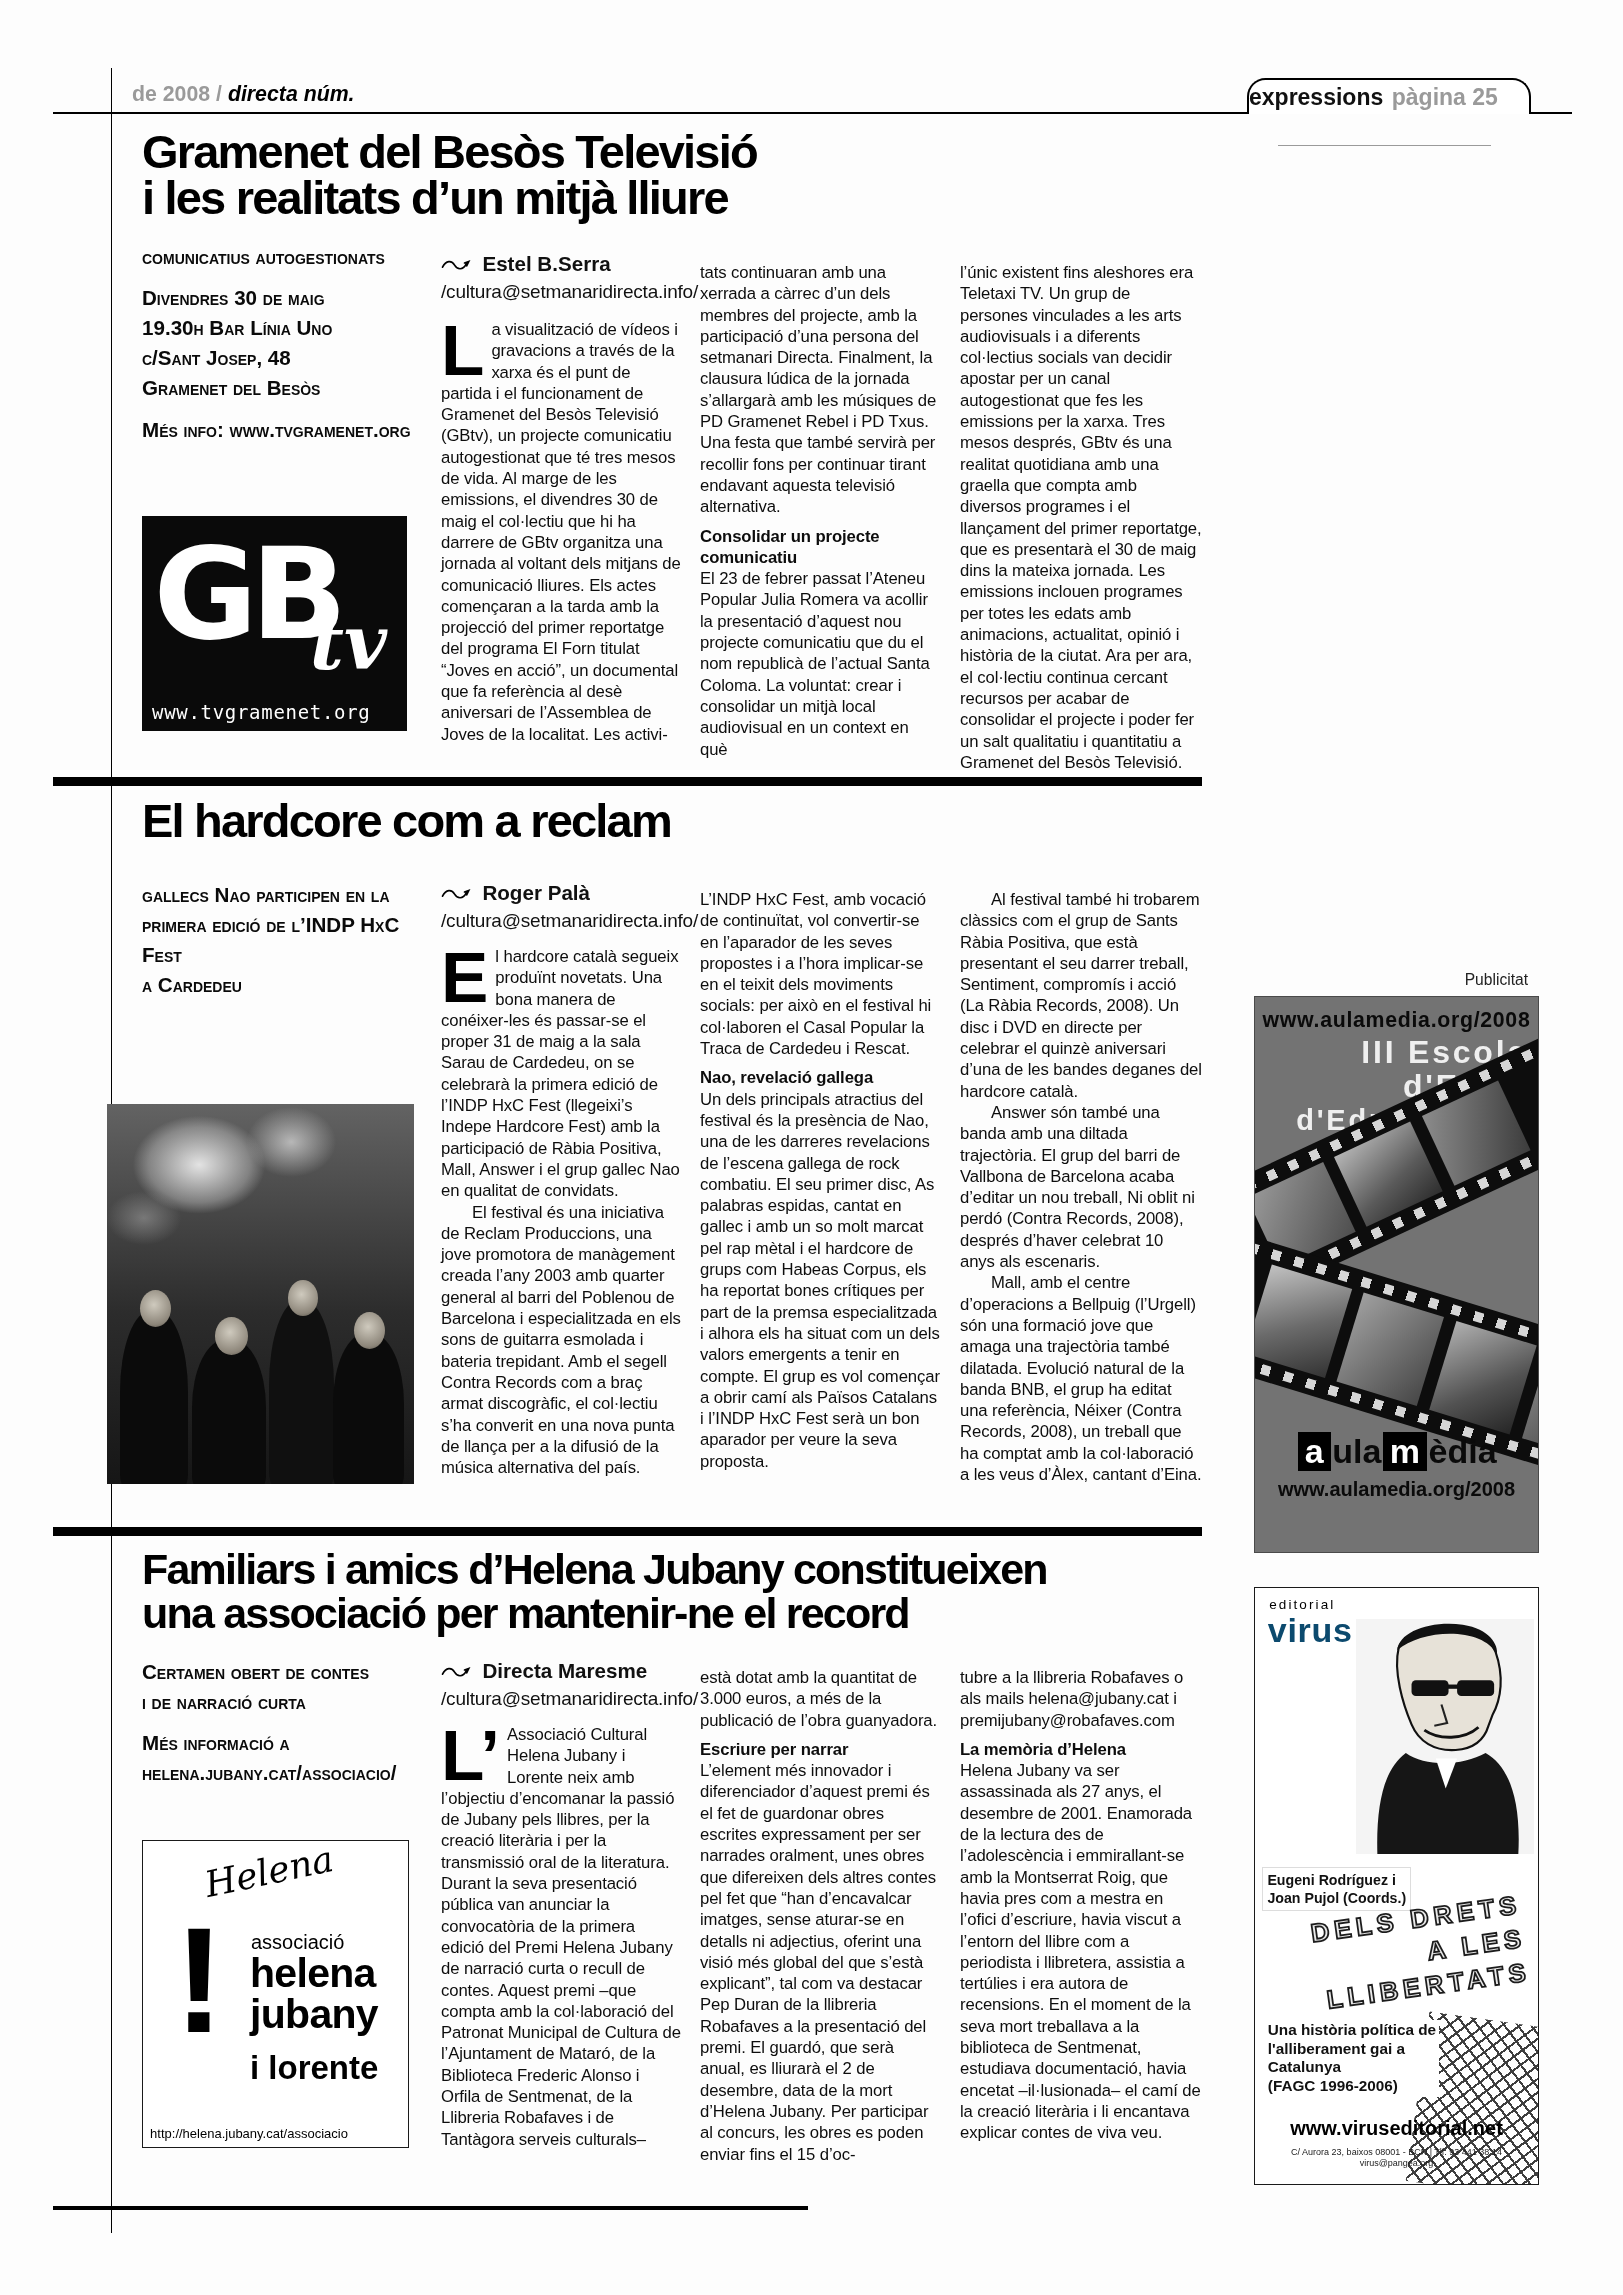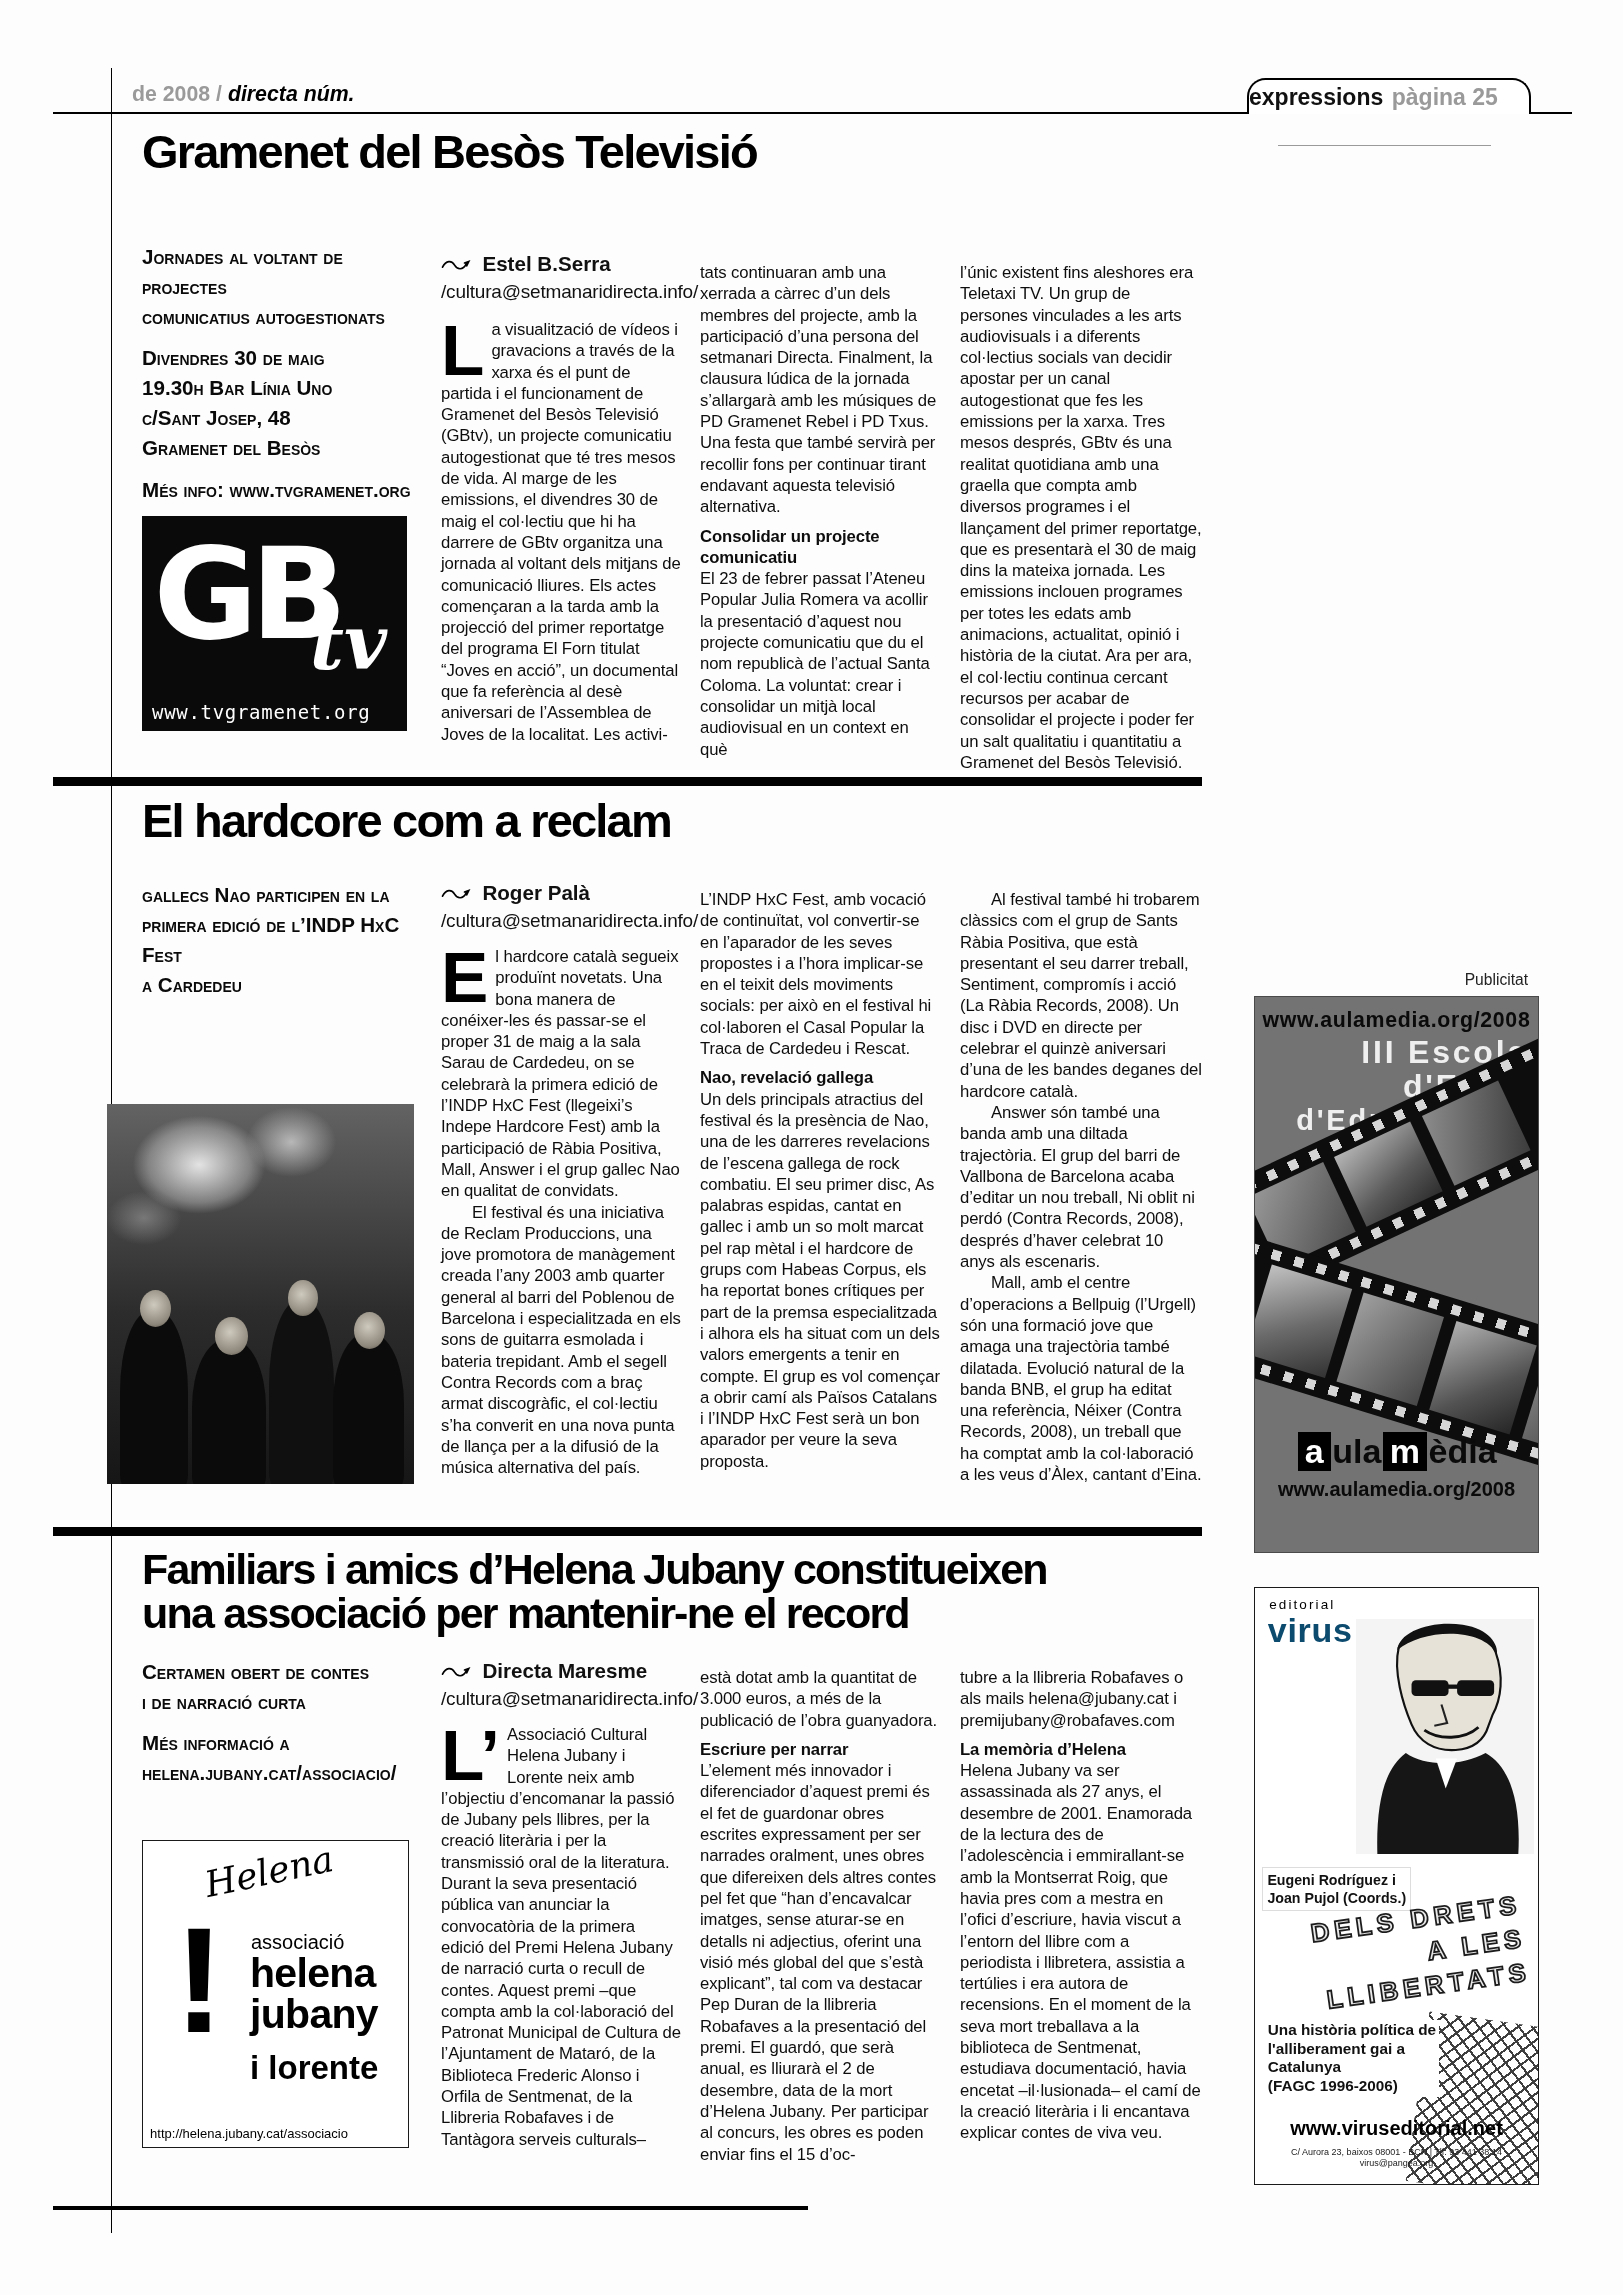--- a/index.html
+++ b/index.html
@@ -99,24 +99,24 @@
   <span class="gray">de 2008 /</span>
   <span class="brand">directa núm.</span>
 </div>
 <div class="abs tab">
   <span>expressions</span>
   <span class="gray">pàgina 25</span>
 </div>
 
 <div class="abs headline h66" style="left:142px;top:129px;">
   <div>Gramenet del Besòs Televisió</div>
+  <div>i les realitats d’un mitjà lliure</div>
 </div>
 
 <div class="abs kick" style="left:142px;top:242px;">
-  <div>Jornades al voltant de projectes</div>
   <div>comunicatius autogestionats</div>
   <div class="gap"></div>
   <div>Divendres 30 de maig</div>
   <div>19.30h Bar Línia Uno</div>
   <div>c/Sant Josep, 48</div>
   <div>Gramenet del Besòs</div>
   <div class="gap"></div>
   <div>Més info: www.tvgramenet.org</div>
 </div>
 

